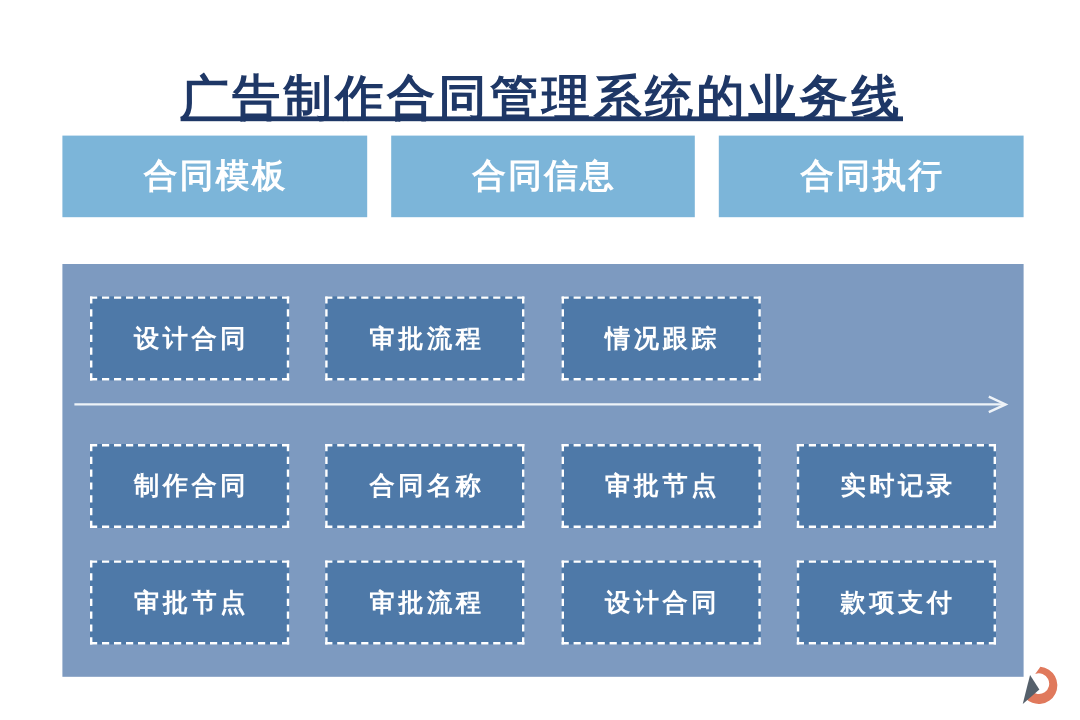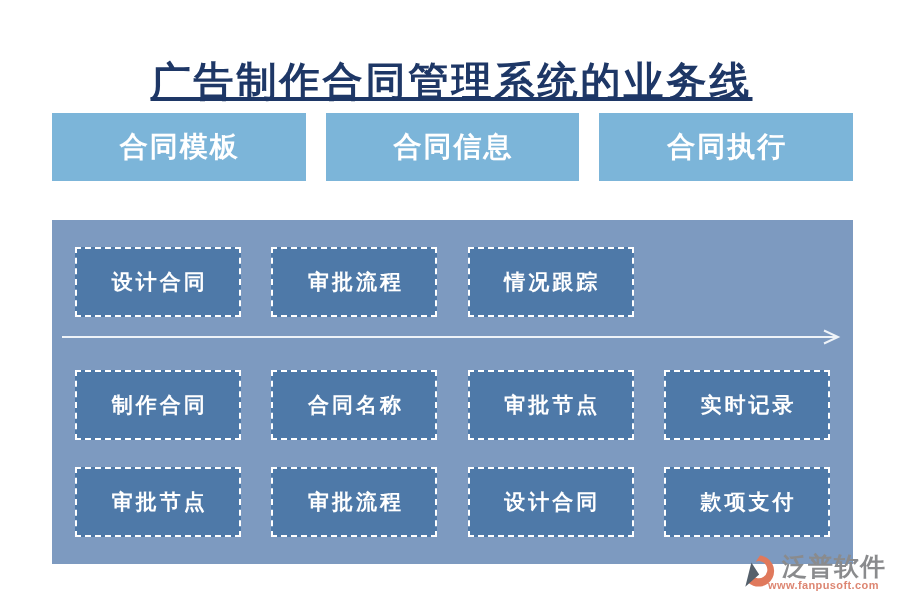--- a/index.html
+++ b/index.html
@@ -108,17 +108,13 @@
     <div class="node">款项支付</div>
   </div>
 
 </div>
 
 <div class="logo">
   <svg width="38" height="40" viewBox="0 0 44 46">
     <path d="M22 4 A 18 18 0 1 1 7 34 L 13 27 A 10 10 0 1 0 17 11 Z" fill="#e0795c"></path>
     <path d="M5 40 L 12 12 L 21 26 Z" fill="#55606b"></path>
   </svg>
-  <div class="logo-txt">
-    <span class="logo-name">泛普软件</span>
-    <span class="logo-url">www.fanpusoft.com</span>
-  </div>
 </div>
 
 </body></html>

